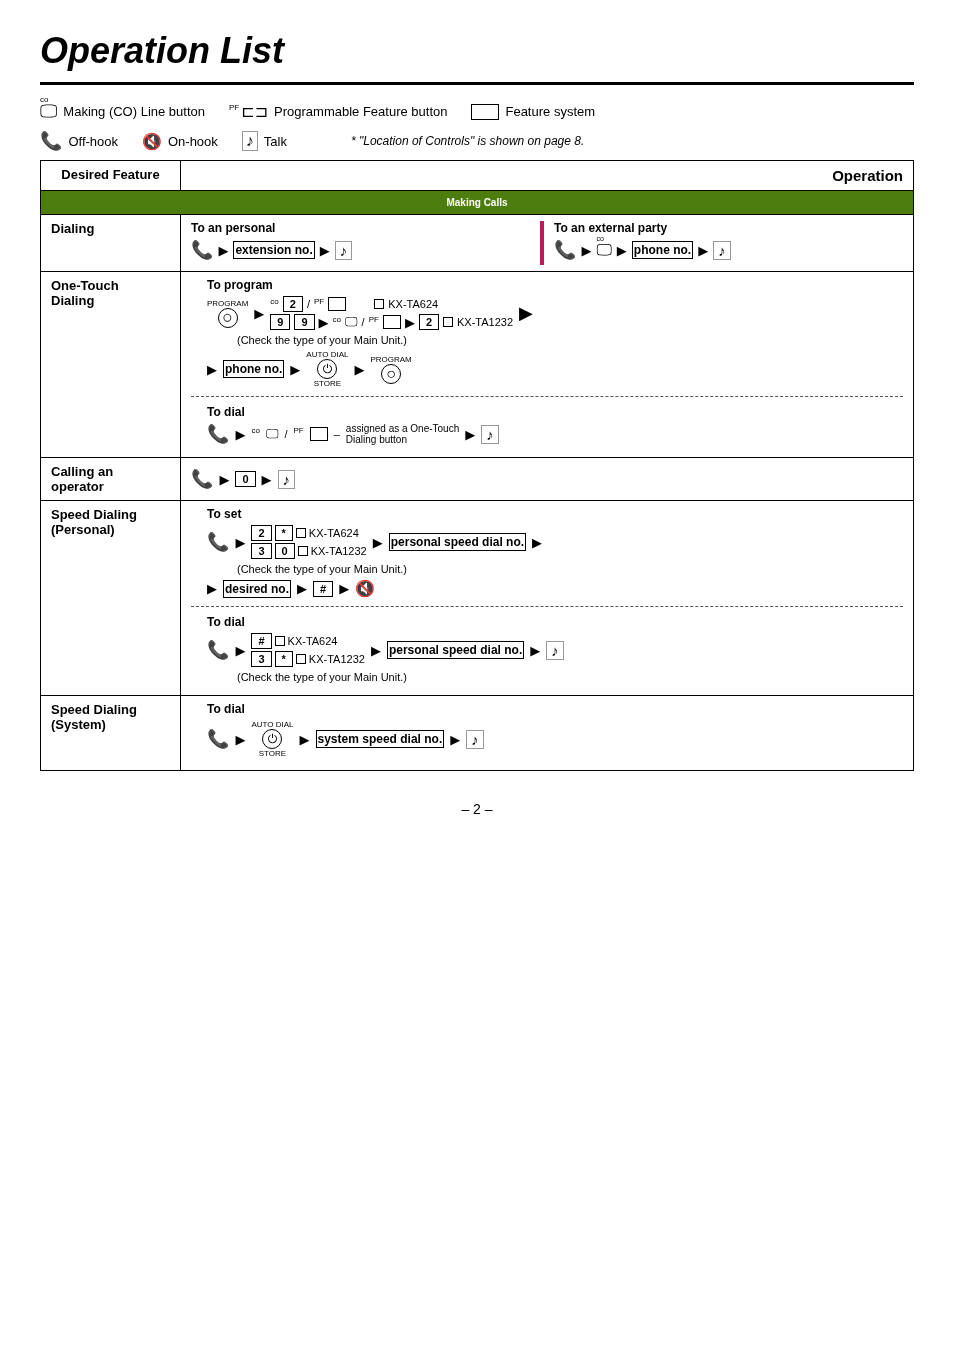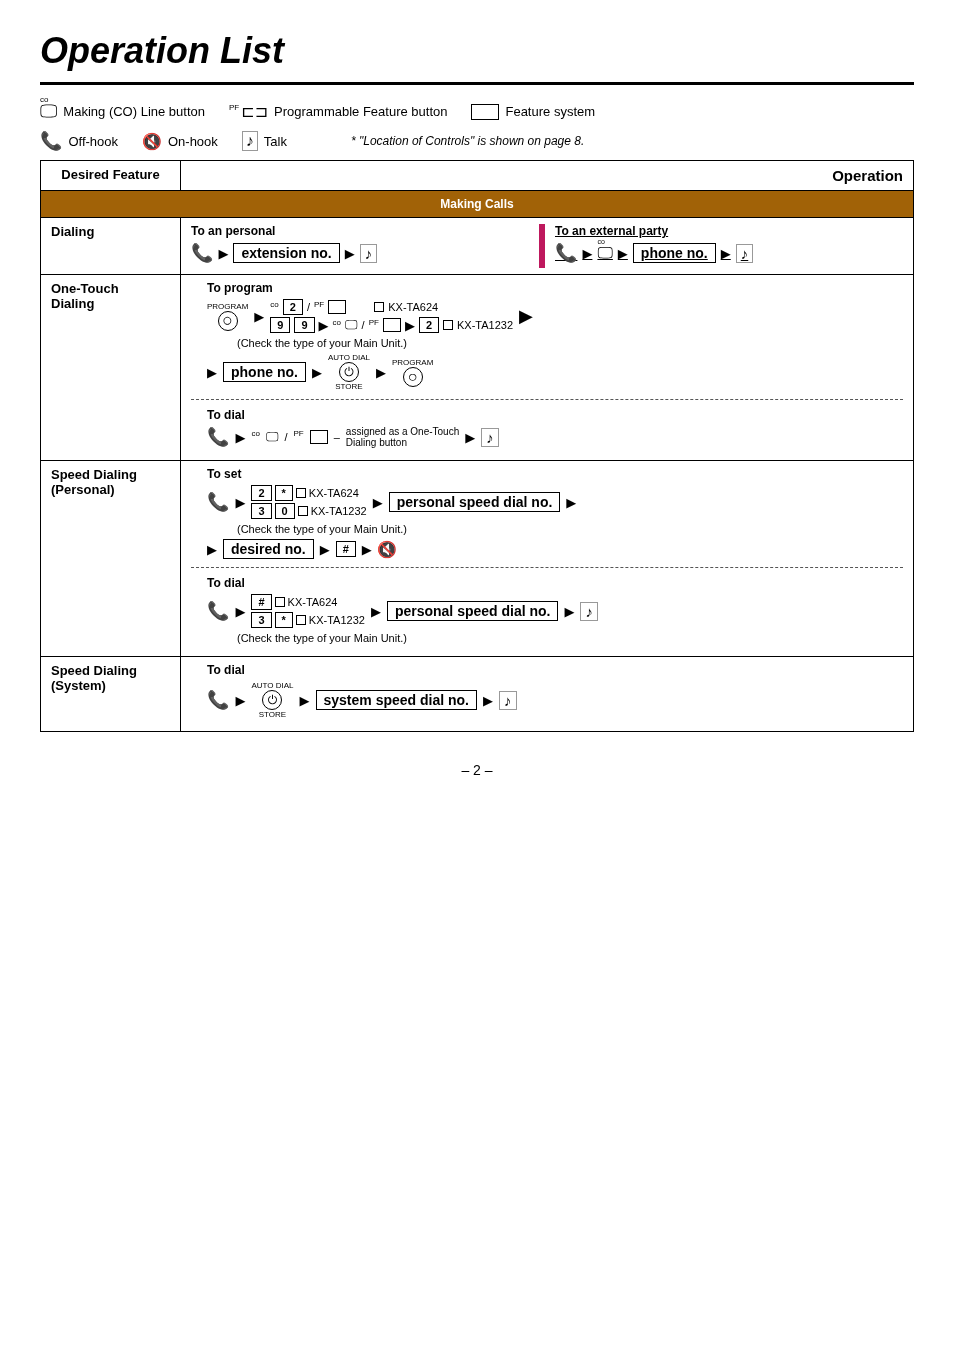--- a/index.html
+++ b/index.html
@@ -57,44 +57,44 @@
     .col-feature {
       width: 140px;
       font-weight: bold;
       font-size: 13px;
     }
     .col-operation {
       font-size: 12px;
     }
     .section-header {
       text-align: center;
-      background: #a16207;
+      background: #4d7c0f;
       color: #fff;
       font-weight: bold;
-      font-size: 12px;
+      font-size: 10px;
       padding: 5px;
     }
     .op-sub {
       font-weight: bold;
       font-size: 12px;
       margin-bottom: 4px;
     }
     .op-row {
       display: flex;
       align-items: center;
       gap: 5px;
       flex-wrap: wrap;
       margin: 4px 0;
       font-size: 12px;
     }
     .arr { font-size: 13px; }
     .btn {
       border: 1.5px solid #000;
-      padding: 1px 7px;
-      font-size: 14px;
+      padding: 1px 1px;
+      font-size: 12px;
       font-weight: bold;
       display: inline-block;
     }
     .divider-dashed {
       border: none;
       border-top: 1px dashed #555;
       margin: 8px 0;
     }
     .two-col-op {
       display: flex;
@@ -195,21 +195,21 @@
           <div class="half-op">
             <div class="op-sub">To an personal</div>
             <div class="op-row">
               <span style="font-size:18px;">📞</span>
               <span class="arr">▶</span>
               <span class="btn">extension no.</span>
               <span class="arr">▶</span>
               <span style="font-size:15px; font-style:italic; border:1px solid #999; padding:0 4px;">♪</span>
             </div>
           </div>
-          <div class="half-op" style="border-left:6px solid #be185d; padding-left:10px;text-decoration:underline;">
+          <div class="half-op" style="border-left:4px solid #be185d; padding-left:10px;">
             <div class="op-sub">To an external party</div>
             <div class="op-row">
               <span style="font-size:18px;">📞</span>
               <span class="arr">▶</span>
               <span style="position:relative; display:inline-block; font-size:16px;">
                 <span style="font-size:7px; position:absolute; top:-6px; left:0;">co</span>🖵
               </span>
               <span class="arr">▶</span>
               <span class="btn">phone no.</span>
               <span class="arr">▶</span>
@@ -293,20 +293,32 @@
               <span>assigned as a One-Touch</span>
               <span>Dialing button</span>
             </div>
             <span class="arr">▶</span>
             <span style="font-size:15px; font-style:italic; border:1px solid #999; padding:0 4px;">♪</span>
           </div>
         </div>
       </td>
     </tr>
 
+    <tr>
+      <td class="col-feature">Calling an<br>operator</td>
+      <td class="col-operation">
+        <div class="op-row" style="gap:6px;">
+          <span style="font-size:18px;">📞</span>
+          <span class="arr">▶</span>
+          <span class="num-btn">0</span>
+          <span class="arr">▶</span>
+          <span style="font-size:15px; font-style:italic; border:1px solid #999; padding:0 4px;">♪</span>
+        </div>
+      </td>
+    </tr>
 
     <tr>
       <td class="col-feature">Speed Dialing<br>(Personal)</td>
       <td class="col-operation">
         <div class="op-section">
           <div class="op-sub">To set</div>
           <div class="op-row" style="gap:6px; align-items:center;">
             <span style="font-size:18px;">📞</span>
             <span class="arr">▶</span>
             <div style="display:inline-flex; flex-direction:column; gap:2px;">

